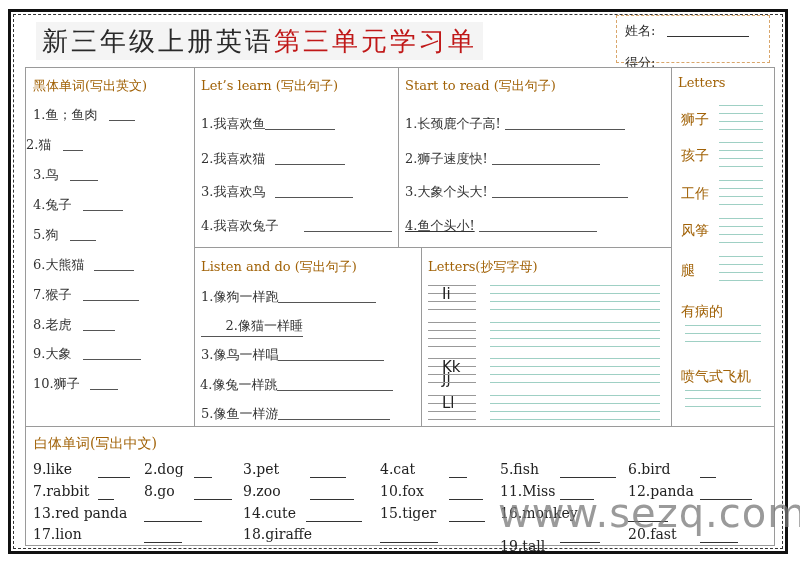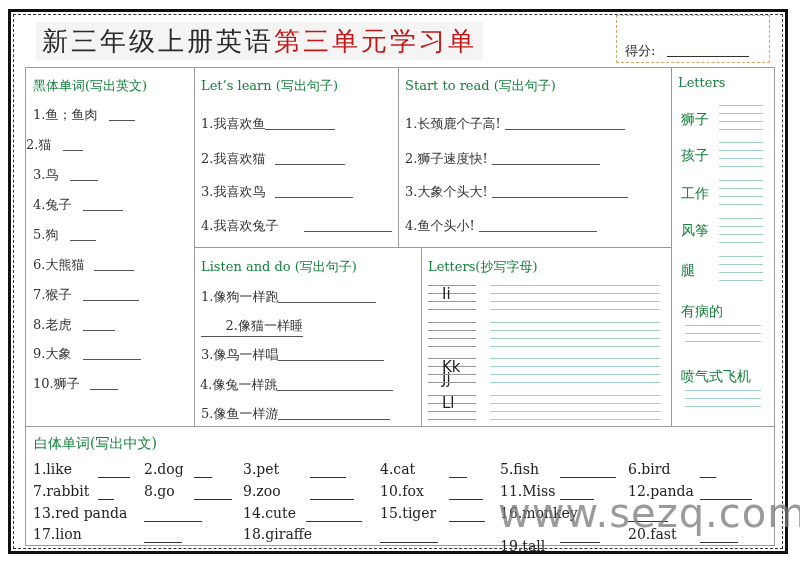--- a/index.html
+++ b/index.html
@@ -10,21 +10,21 @@
   .outer-border::after { content:""; position:absolute; left:2px; top:2px; right:2px; bottom:2px;
          border:1px dashed #333; }
   .title { position:absolute; left:36px; top:22px; font-size:26px; letter-spacing:3px;
            font-family:"DejaVu Serif", serif; background:#f4f4f4; padding:0 6px; line-height:38px; }
   .title .red { color:#c01818; }
   .namebox { position:absolute; left:616px; top:15px; width:154px; height:48px;
              border:1.5px dashed #d9a66b; box-sizing:border-box; font-size:13px; }
   .namebox .row { position:absolute; left:8px; display:flex; align-items:center; }
   .namebox .line { display:inline-block; width:82px; border-bottom:1.5px solid #333; margin-left:12px; height:10px; }
   .cell { position:absolute; border:1px solid #9a9a9a; box-sizing:border-box; background:#fff; }
-  .hdr { position:absolute; font-size:13px; color:#15803d; white-space:nowrap; }
+  .hdr { position:absolute; font-size:13px; color:#a16207; white-space:nowrap; }
   .item { position:absolute; font-size:13px; color:#333; white-space:nowrap; display:flex; align-items:flex-end; }
   .blank { display:inline-block; border-bottom:1px solid #555; height:1px; margin-left:6px; margin-bottom:3px; }
   .green-lines { position:absolute; }
   .green-lines div { height:1px; background:#9fd0c4; margin-bottom:7px; }
   .gray-lines div { height:1px; background:#999; margin-bottom:7px; }
   .letter-glyph { position:absolute; font-family:"DejaVu Sans", sans-serif; font-size:15px; color:#222; }
   .bottom-item { position:absolute; font-size:14px; color:#222; white-space:nowrap; }
   .bottom-blank { position:absolute; border-bottom:1px solid #333; height:1px; }
   .watermark { position:absolute; left:498px; top:490px; font-family:"DejaVu Sans", sans-serif;
                font-size:40px; color:rgba(120,120,120,0.75); letter-spacing:1px; }
@@ -32,21 +32,25 @@
 </head>
 <body>
 
 <div class="outer-border"></div>
 
 <div class="title">
   <span>新三年级上册英语</span><span class="red">第三单元学习单</span>
 </div>
 
 <div class="namebox">
-  <div class="row" style="top:26px;align-items:center;">
+  <div class="row" style="top:6px;">
+    <span>姓名:</span>
+    <span class="line"></span>
+  </div>
+  <div class="row" style="top:38px;align-items:center;">
     <span>得分:</span>
     <span class="line"></span>
   </div>
 </div>
 
 <div class="cell" style="left:25px; top:67px; width:170px; height:360px;"></div>
 <div class="hdr" style="left:33px; top:77px;">黑体单词(写出英文)</div>
 <div class="item" style="left:33px; top:106px;">
     <span>1.鱼；鱼肉</span>
     <span class="blank" style="width:26px;margin-left:12px;"></span>
@@ -114,21 +118,21 @@
     <span class="blank" style="width:120px;margin-left:4px;"></span>
   </div>
 <div class="item" style="left:405px; top:150px;">
     <span>2.狮子速度快!</span>
     <span class="blank" style="width:108px;margin-left:4px;"></span>
   </div>
 <div class="item" style="left:405px; top:183px;">
     <span>3.大象个头大!</span>
     <span class="blank" style="width:136px;margin-left:4px;"></span>
   </div>
-<div class="item" style="left:405px; top:217px;">
+<div class="item" style="left:405px; top:217px;text-decoration:underline;">
     <span>4.鱼个头小!</span>
     <span class="blank" style="width:118px;margin-left:4px;"></span>
   </div>
 
 <div class="cell" style="left:671px; top:67px; width:104px; height:360px;"></div>
 <div class="hdr" style="left:678px; top:75px;">Letters</div>
 <div class="hdr" style="left:681px; top:111px; font-size:14px;">狮子</div>
 <div class="green-lines" style="left:719px; top:105px; width:44px;">
     <div></div>
     <div></div>
@@ -254,21 +258,21 @@
 <div class="green-lines" style="left:490px; top:395px; width:170px;">
     <div></div>
     <div></div>
     <div></div>
     <div></div>
   </div>
 
 <div class="cell" style="left:25px; top:426px; width:750px; height:120px;"></div>
 <div class="hdr" style="left:34px; top:435px; font-size:14px;">白体单词(写出中文)</div>
 
-<div class="bottom-item" style="left:33px; top:461px;">1.like</div>
+<div class="bottom-item" style="left:33px; top:461px;">9.like</div>
 <div class="bottom-blank" style="left:98px; top:476px; width:32px;"></div>
 <div class="bottom-item" style="left:144px; top:461px;">2.dog</div>
 <div class="bottom-blank" style="left:194px; top:476px; width:18px;"></div>
 <div class="bottom-item" style="left:243px; top:461px;">3.pet</div>
 <div class="bottom-blank" style="left:310px; top:476px; width:36px;"></div>
 <div class="bottom-item" style="left:380px; top:461px;">4.cat</div>
 <div class="bottom-blank" style="left:449px; top:476px; width:18px;"></div>
 <div class="bottom-item" style="left:500px; top:461px;">5.fish</div>
 <div class="bottom-blank" style="left:560px; top:476px; width:56px;"></div>
 <div class="bottom-item" style="left:628px; top:461px;">6.bird</div>

